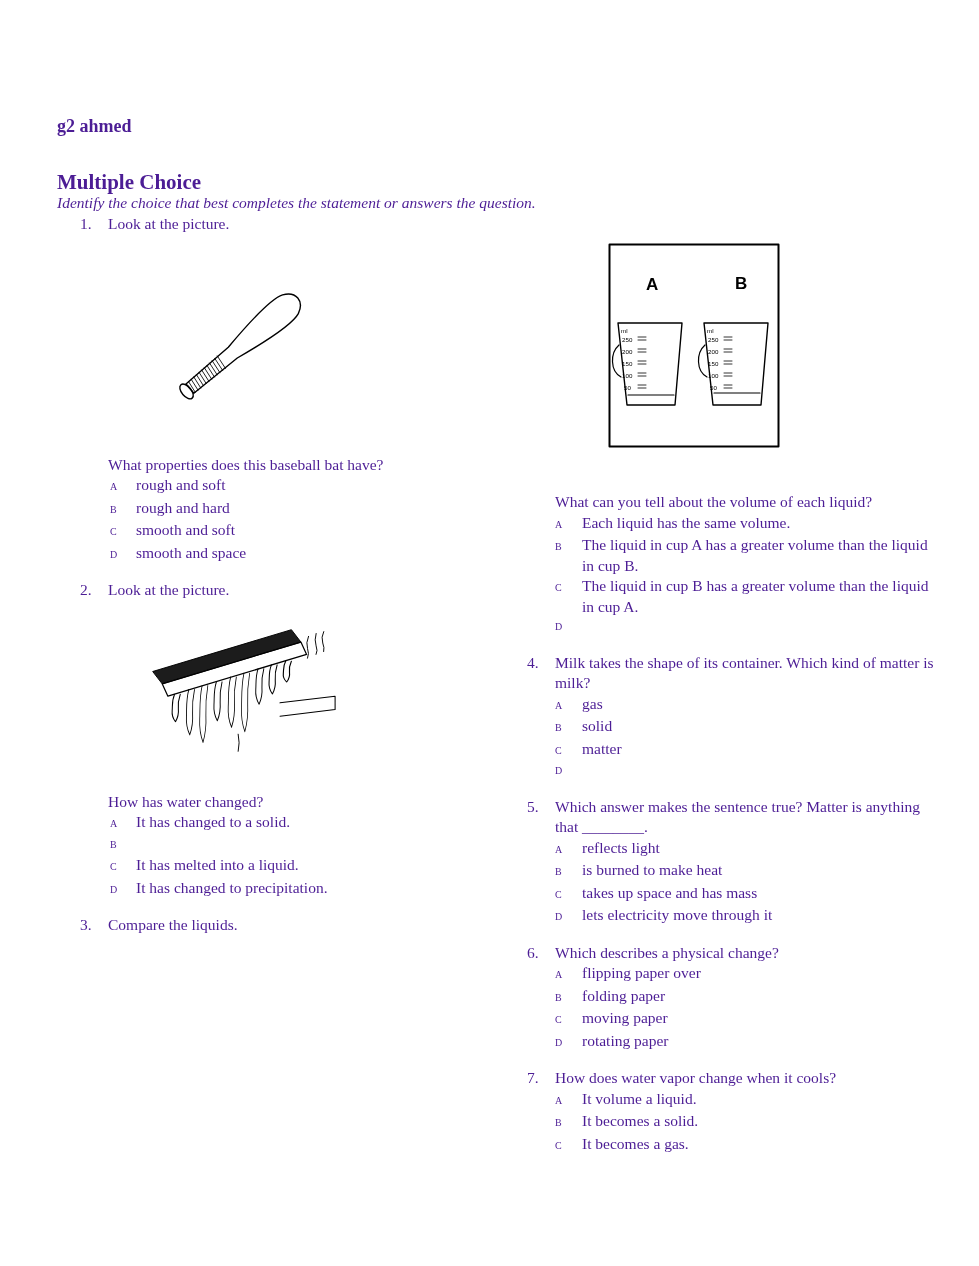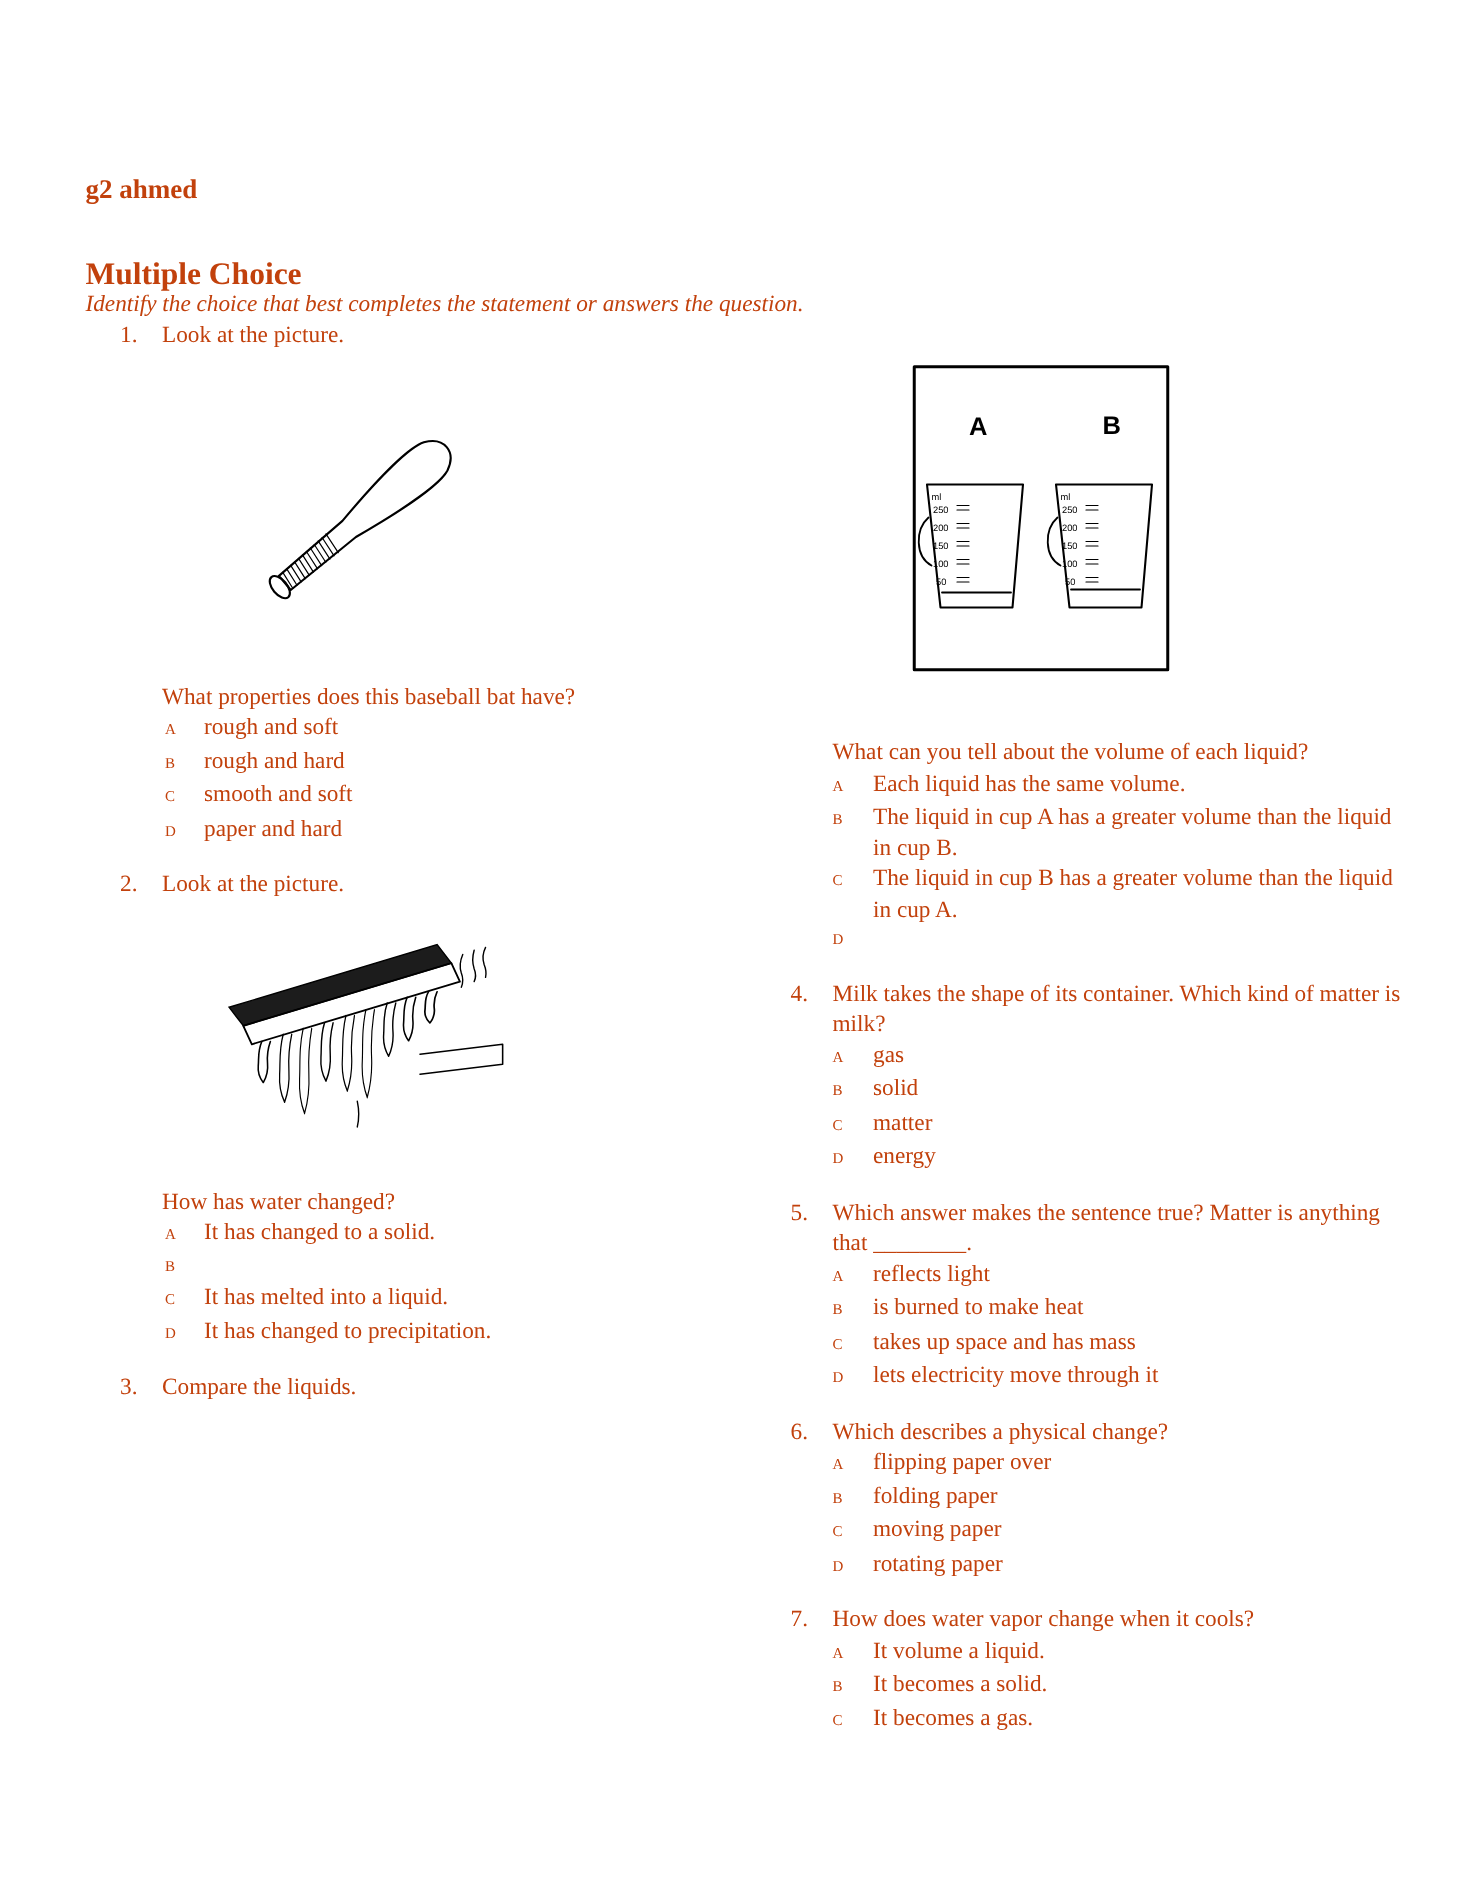--- a/index.html
+++ b/index.html
@@ -1,17 +1,17 @@
 <!DOCTYPE html>
 <html><head>
 <meta charset="utf-8">
 <style>
   *{box-sizing:border-box;margin:0;padding:0}
   html,body{background:#ffffff}
-  .page{position:relative;width:979px;height:1266px;background:#fff;font-family:"Liberation Serif",serif;color:#c2410c;font-size:15.5px;line-height:20.5px;overflow:hidden}
+  .page{position:relative;width:979px;height:1266px;background:#fff;font-family:"Liberation Serif",serif;color:#4c1d95;font-size:15.5px;line-height:20.5px;overflow:hidden}
   .page-title{position:absolute;left:57px;top:116px;font-size:18px;font-weight:bold}
   .mc-heading{position:absolute;left:57px;top:172px;font-size:21px;font-weight:bold}
   .instructions{position:absolute;left:57px;top:193px;font-style:italic}
   .col-left{position:absolute;left:57px;top:214px;width:455px}
   .col-right{position:absolute;left:527px;top:243px;width:412px}
   .question{margin-top:15px}
   .q-first{margin-top:0}
   .q-stem{display:flex;align-items:baseline}
   .col-left .q-stem{padding-left:23px}
   .q-num{flex:0 0 28px}
@@ -67,21 +67,21 @@
         <div class="option">
           <span class="opt-letter">B</span>
           <span class="opt-text">rough and hard</span>
         </div>
         <div class="option">
           <span class="opt-letter">C</span>
           <span class="opt-text">smooth and soft</span>
         </div>
         <div class="option">
           <span class="opt-letter">D</span>
-          <span class="opt-text">paper and hard</span>
+          <span class="opt-text">smooth and space</span>
         </div>
       </div>
     </div>
 
     <div class="question">
       <div class="q-stem">
         <span class="q-num">2.</span>
         <span class="q-text">Look at the picture.</span>
       </div>
       <figure class="fig-icicles">
@@ -219,21 +219,20 @@
         <div class="option">
           <span class="opt-letter">B</span>
           <span class="opt-text">solid</span>
         </div>
         <div class="option">
           <span class="opt-letter">C</span>
           <span class="opt-text">matter</span>
         </div>
         <div class="option">
           <span class="opt-letter">D</span>
-          <span class="opt-text">energy</span>
         </div>
       </div>
     </div>
 
     <div class="question">
       <div class="q-stem">
         <span class="q-num">5.</span>
         <span class="q-text">Which answer makes the sentence true? Matter is anything that ________.</span>
       </div>
       <div class="options">

